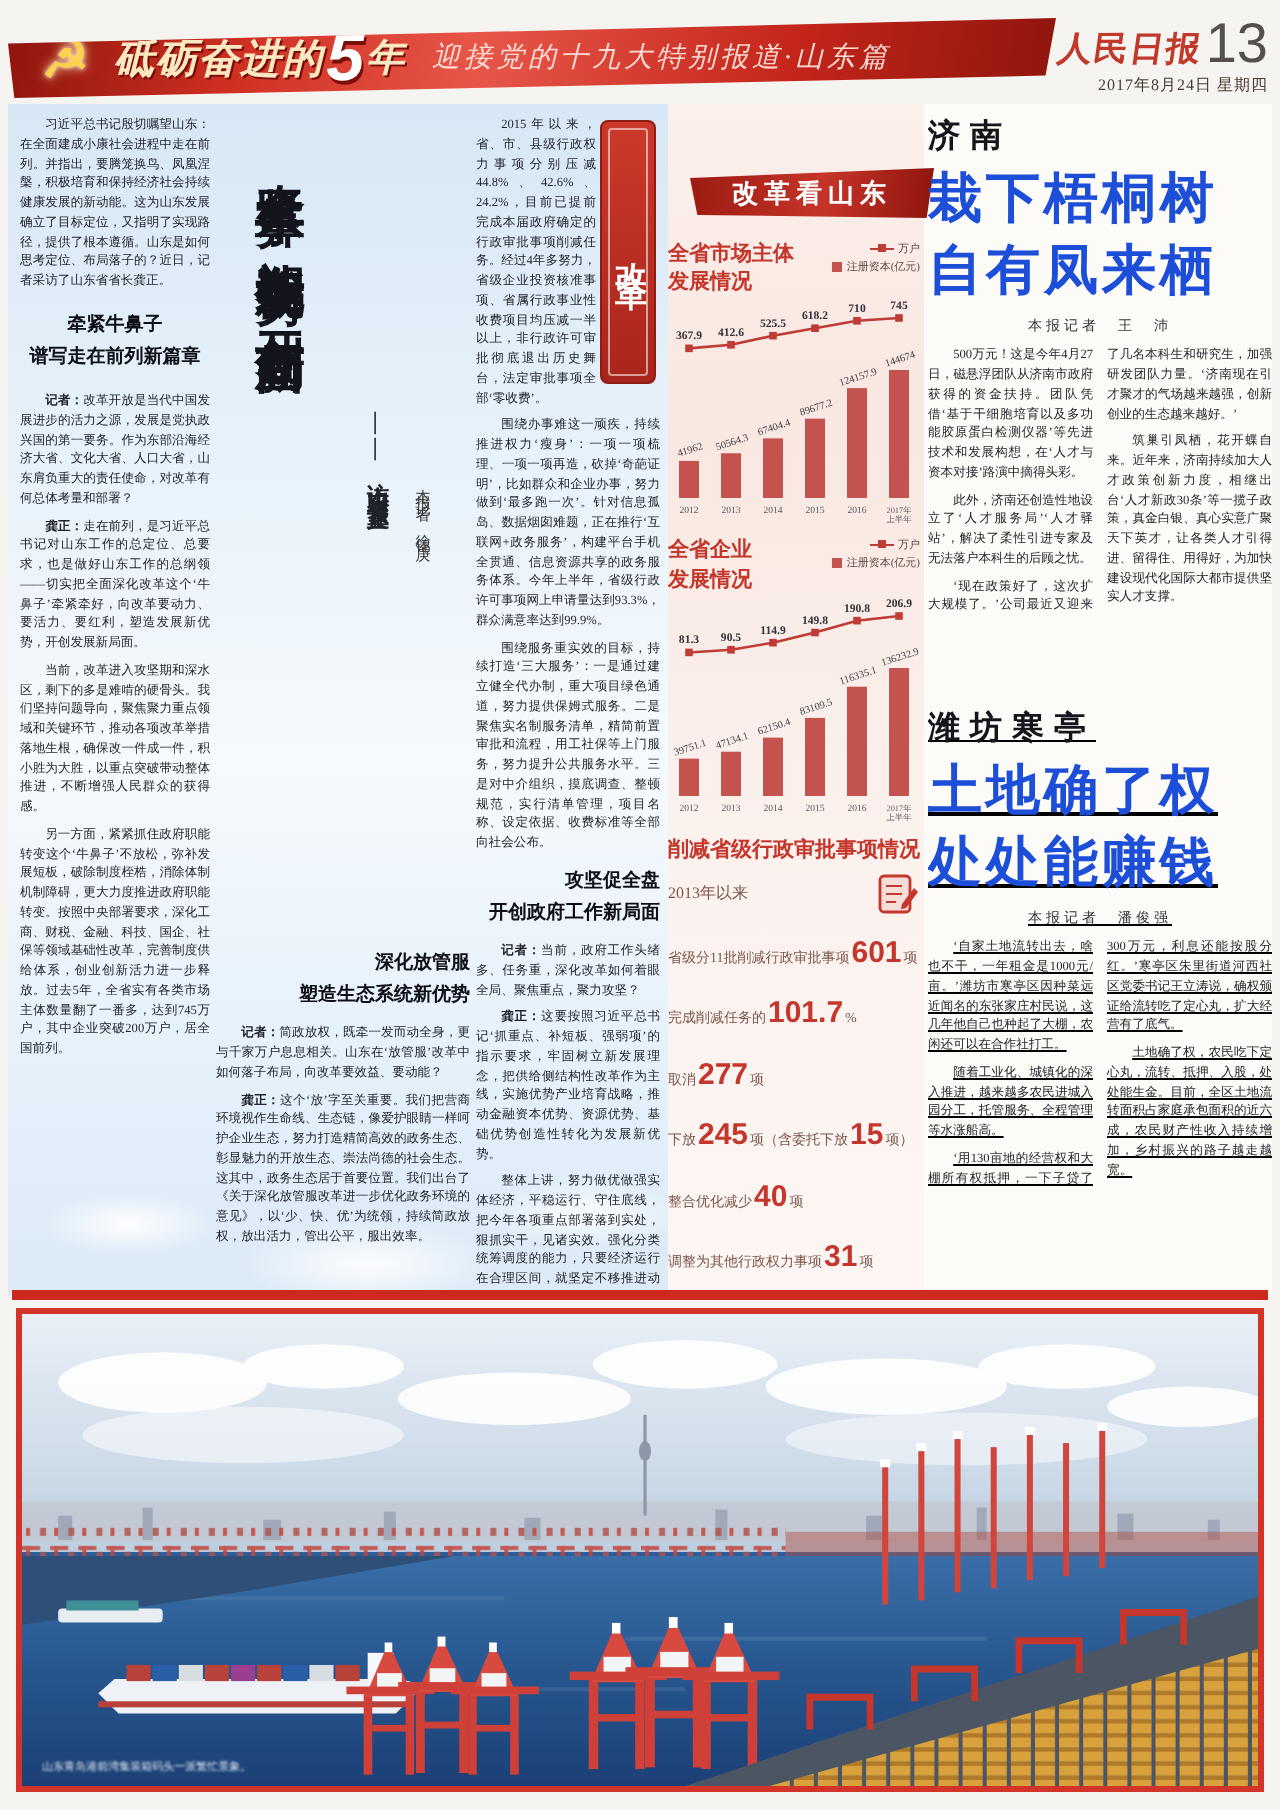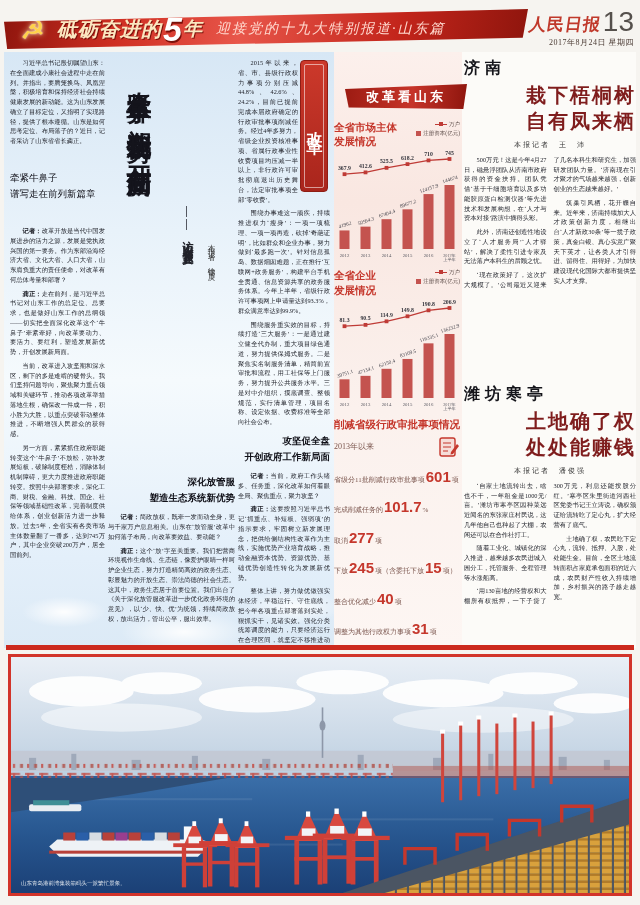--- a/index.html
+++ b/index.html
@@ -38,22 +38,22 @@
   .pagenum { display:inline-block; font-family:"Liberation Sans",sans-serif; font-size:28px;
     color:#55504c; line-height:1; margin-left:2px; vertical-align:bottom; }
   .mdate { font-size:8px; color:#4a3a33; margin-top:1px; letter-spacing:.5px; }
 
   
   .tiny { font-size:6.3px; line-height:1.55; text-align:justify; color:#23252d;
           margin-bottom:4px; text-indent:2em; }
   .tiny b { font-weight:bold; }
   .col { position:absolute; overflow:hidden; }
   #col1 { left:10px; top:58px; width:95px; height:588px; }
-  .box-title { font-weight:normal; font-size:9.5px; line-height:1.7;
-    margin:24px 0; white-space:pre-line; color:#101018; text-indent:0; }
+  .box-title { text-align:center; font-weight:bold; font-size:9.5px; line-height:1.7;
+    margin:9px 0; white-space:pre-line; color:#101018; text-indent:0; }
   #col2 { left:108px; top:468px; width:127px; height:178px; }
   #col3 { left:238px; top:58px; width:92px; height:588px; }
   .h-center { text-align:right; font-weight:bold; font-size:9.5px; line-height:1.7;
     margin:6px 0; white-space:pre-line; color:#101018; }
   .tab-spacer { float:right; width:32px; height:140px; }
 
   
   #headline { position:absolute; left:110px; top:72px; height:398px; width:58px;
     writing-mode:vertical-rl; text-orientation:upright; font-size:25px; font-weight:bold;
     letter-spacing:2px; color:#14141c; display:flex; align-items:center; }
@@ -90,24 +90,24 @@
   .red-title { color:#c5372c; font-weight:bold; font-size:10.5px; margin:6px 0 4px; }
   .red-intro { display:flex; justify-content:space-between; align-items:center;
     font-size:8px; color:#7b564e; margin-bottom:2px; }
   .red-row { font-size:7px; color:#7b564e; margin:8px 0; line-height:1.5; }
   .bignum { font-size:15px; font-weight:bold; color:#c5372c;
     font-family:"Liberation Sans",sans-serif; margin:0 1px; }
 
   
   .art { position:absolute; left:464px; width:172px; overflow:hidden; }
   #artA { top:58px; height:304px; }
-  #artB { top:384px; height:280px; }
+  #artB { top:354px; height:280px;text-decoration:underline; }
   .kicker { text-align:left; font-size:16px; font-weight:bold; letter-spacing:5px; color:#15151b; }
-  .headline2 { text-align:right; font-size:20px; font-weight:bold; line-height:1.32;
-    letter-spacing:2px; color:#7f1d1d; margin:3px 0 5px; white-space:pre-line; }
+  .headline2 { text-align:left; font-size:27px; font-weight:bold; line-height:1.32;
+    letter-spacing:2px; color:#1d4ed8; margin:3px 0 5px; white-space:pre-line; }
   .byline2 { text-align:center; font-size:7px; color:#333; margin-bottom:5px; letter-spacing:2px; }
   .cols2 { column-count:2; column-gap:7px; overflow:hidden; }
   #artA .cols2 { height:206px; } #artB .cols2 { height:178px; }
 
   
   #redbar { position:absolute; left:6px; top:645px; width:628px; height:5px; background:#cc2a1e; }
   #photo { position:absolute; left:8px; top:654px; width:624px; height:242px;
     border:3px solid #d2342a; background:#2c5d9a; }
   #photo svg { display:block; width:100%; height:100%; }
   .cap-blur { filter:blur(.5px); }

